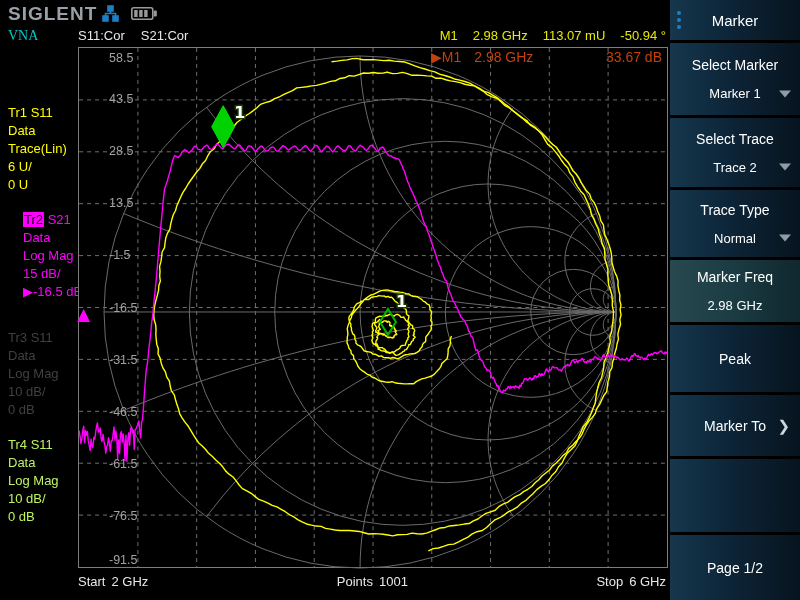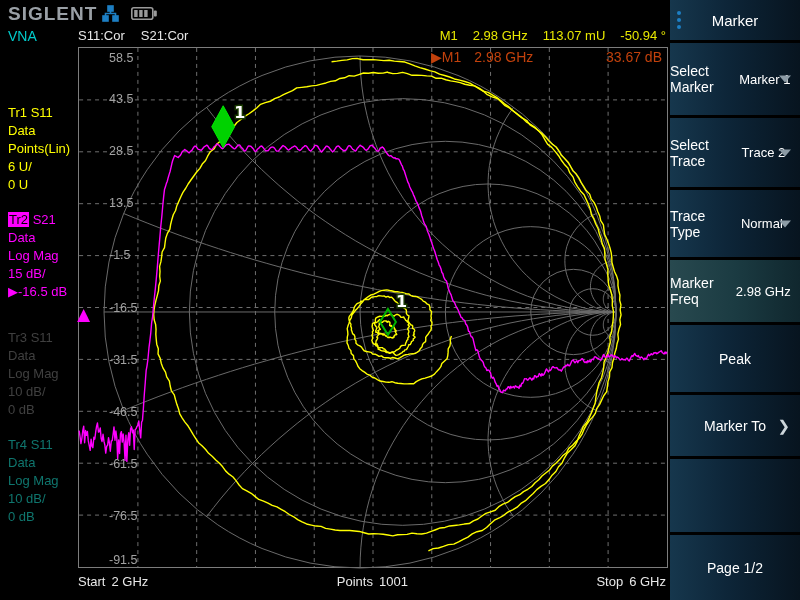--- a/index.html
+++ b/index.html
@@ -7,21 +7,21 @@
   #screen{position:relative;width:784px;height:600px;background:#000;}
 
   
   #topbar{position:absolute;left:0;top:0;width:670px;height:26px;background:#000;}
   #logo{position:absolute;left:8px;top:3px;font-size:19px;font-weight:bold;color:#9aa0a6;letter-spacing:1px;}
   .lan-icon{position:absolute;left:102px;top:5px;}
   .batt-icon{position:absolute;left:131px;top:6px;}
 
   
   #sidebar{position:absolute;left:0;top:26px;width:78px;height:574px;}
-  #vna-label{position:absolute;left:8px;top:2px;color:#00cbcb;font-size:14px;}
+  #vna-label{position:absolute;left:8px;top:2px;color:#00cbcb;font-size:14px;font-family:Liberation Serif, serif;}
   .trace-block{position:absolute;left:8px;font-size:13px;line-height:18px;white-space:nowrap;}
   .trace-block .hl{background:#ff00ff;color:#000;padding:0 1px;}
 
   
   #annot{position:absolute;left:78px;top:26px;width:588px;height:18px;font-size:13px;display:flex;justify-content:space-between;align-items:center;}
   #annot .chstat{color:#e8e8e8;display:flex;gap:16px;}
   #annot .m1y{color:#e8e800;display:flex;gap:15px;}
 
   
   #plot{position:absolute;left:78px;top:47px;width:590px;height:521px;border:1px solid #7d7d7d;box-sizing:border-box;background:#000;}
@@ -36,21 +36,21 @@
   #footer .fgrp{display:flex;gap:6px;}
 
   
   #menu{position:absolute;left:670px;top:0;width:130px;height:600px;display:flex;flex-direction:column;}
   #menu-header{height:40px;position:relative;display:flex;align-items:center;justify-content:center;
     background:linear-gradient(90deg,#16374d,#0d2538 45%,#07141f);color:#fff;font-size:15px;}
   .mdots{position:absolute;left:7px;top:50%;transform:translateY(-50%);display:flex;flex-direction:column;gap:3px;}
   .mdots i{width:4px;height:4px;border-radius:50%;background:#1d7fc4;}
   .mbtn{position:relative;box-sizing:border-box;border-top:3px solid #000;
     background:linear-gradient(90deg,#16374d,#0d2538 45%,#07141f);
-    display:flex;flex-direction:row;align-items:center;justify-content:center;gap:13px;color:#fff;}
+    display:flex;flex-direction:column;align-items:center;justify-content:center;gap:13px;color:#fff;}
   .mbtn.active{background:linear-gradient(90deg,#28494f,#1b3b42 50%,#10272e);}
   .mbtn .blabel{font-size:14px;}
   .mbtn .bvalrow{position:relative;width:100%;text-align:center;font-size:13px;}
   .dd{position:absolute;right:9px;top:50%;transform:translateY(-50%);width:0;height:0;
     border-left:6px solid transparent;border-right:6px solid transparent;border-top:7px solid #8d9ca6;}
   .chev{position:absolute;right:10px;top:50%;transform:translateY(-50%);color:#cdd6db;font-size:15px;}
 </style>
 </head>
 <body>
 <div id="screen">
@@ -77,39 +77,39 @@
       </svg>
     </span>
   </div>
 
   <div id="sidebar">
     <div id="vna-label">VNA</div>
     <div id="trace-blocks">
         <div class="trace-block" style="top: 78px; color: rgb(255, 255, 0);">
           <div><span>Tr1</span><span> S11</span></div>
           <div>Data</div>
-          <div>Points(Lin)</div>
+          <div>Trace(Lin)</div>
           <div>6 U/</div>
           <div>0 U</div>
         </div>
-        <div class="trace-block" style="top: 185px; color: rgb(255, 0, 255);">
+        <div class="trace-block" style="top: 185px; color: rgb(255, 0, 255); margin-left: 15px;">
           <div><span class="hl">Tr2</span><span> S21</span></div>
           <div>Data</div>
           <div>Log Mag</div>
           <div>15 dB/</div>
           <div>▶-16.5 dB</div>
         </div>
         <div class="trace-block" style="top: 303px; color: rgb(64, 64, 64);">
           <div><span>Tr3</span><span> S11</span></div>
           <div>Data</div>
           <div>Log Mag</div>
           <div>10 dB/</div>
           <div>0 dB</div>
         </div>
-        <div class="trace-block" style="top: 410px; color: #0f766e;">
+        <div class="trace-block" style="top: 410px; color: #bef264;">
           <div><span>Tr4</span><span> S11</span></div>
           <div>Data</div>
           <div>Log Mag</div>
           <div>10 dB/</div>
           <div>0 dB</div>
         </div>
       </div>
   </div>
 
   <div id="annot">

